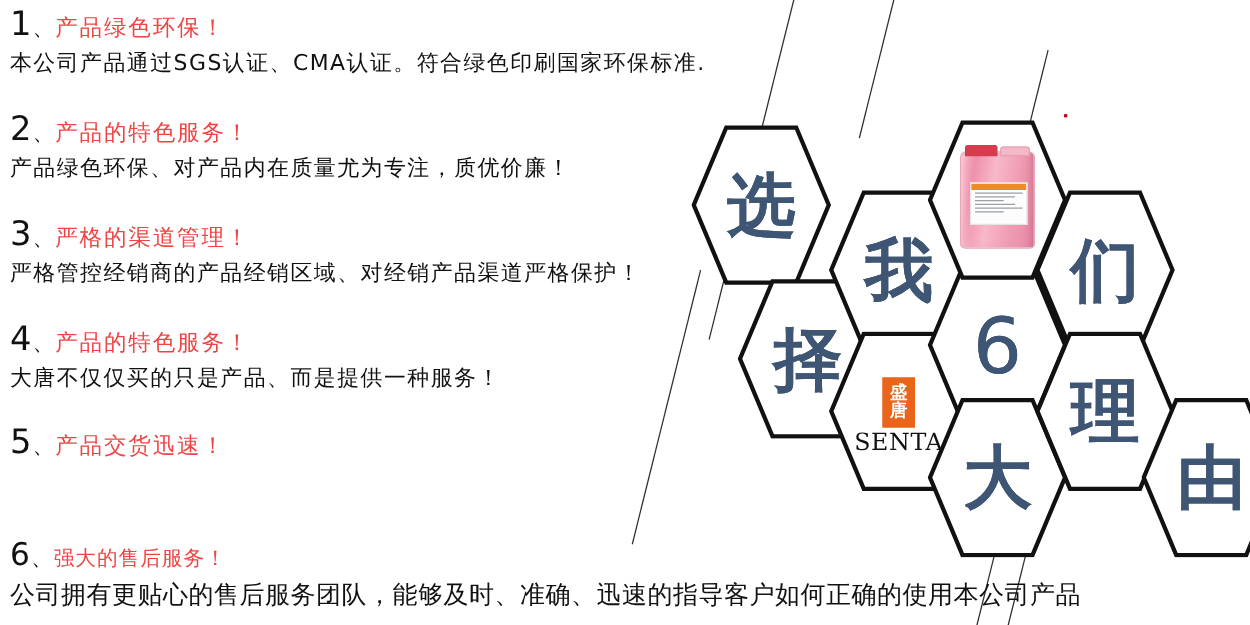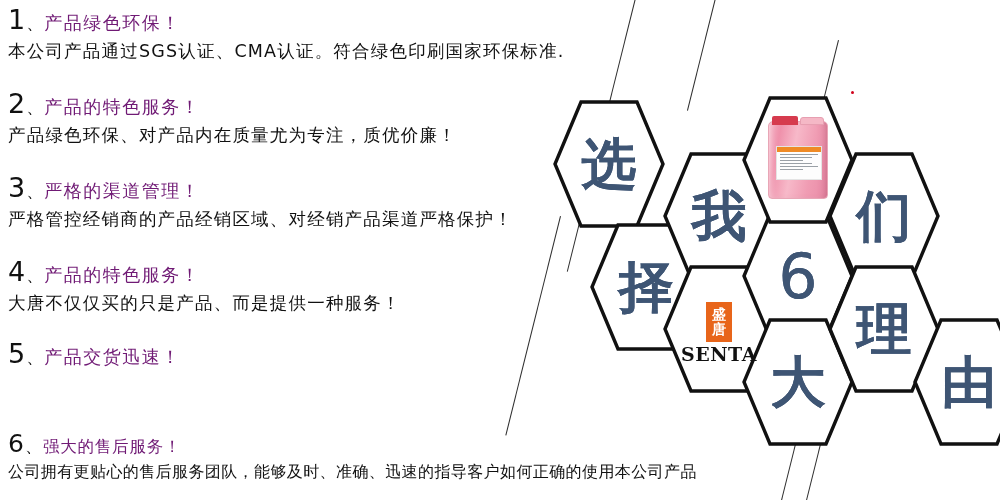--- a/index.html
+++ b/index.html
@@ -33,30 +33,30 @@
     line-height:27px;
     font-weight:400;
     color:#111;
     letter-spacing:0px;
     font-family:"DejaVu Sans","Liberation Sans",sans-serif;
   }
   .r-dun{font-size:17px;color:#111;margin:0 1px 0 1px;}
   .r-title{
     font-size:18px;
     letter-spacing:1.5px;
-    color:#701a75;
+    color:#ef4444;
     font-weight:400;
   }
   .r-desc{
     font-size:17.5px;
     letter-spacing:1.2px;
     color:#111;
     margin-top:4px;
   }
-  .r-desc.small{font-size:16px;letter-spacing:.4px;}
+  .r-desc.small{font-size:20px;letter-spacing:.4px;}
   .r-title.small{font-size:16.5px;letter-spacing:.8px;}
   .r-num.small{font-size:25px;}
 
   
   .comb{position:absolute;left:0;top:0;width:1000px;height:500px;}
   .hex{
     position:absolute;
     width:112px;height:128px;
     display:flex;align-items:center;justify-content:center;
   }
@@ -85,21 +85,21 @@
     border:1px solid #e8651a;
     display:flex;flex-direction:column;align-items:center;justify-content:center;
     color:#fff;font-size:14px;line-height:15px;font-weight:700;
     letter-spacing:0;
     box-sizing:border-box;
   }
   .logo-mark span{display:block;}
   .logo-text{
     font-family:"DejaVu Serif","Liberation Serif",serif;
     font-size:19px;line-height:20px;color:#111;margin-top:2px;letter-spacing:0.5px;
-    font-weight:700;
+    font-weight:400;
   }
 
   
   .prod-hex{z-index:3;}
   .can{
     position:relative;z-index:4;
     width:60px;height:78px;
     border-radius:5px 5px 4px 4px;
     background:linear-gradient(100deg,#f3a9bd 0%,#ef91ab 18%,#f7b9c9 42%,#f09cb3 70%,#e98aa6 100%);
     box-shadow:inset -6px 0 9px -6px rgba(140,40,70,.45),inset 6px 0 9px -6px rgba(255,255,255,.8);

